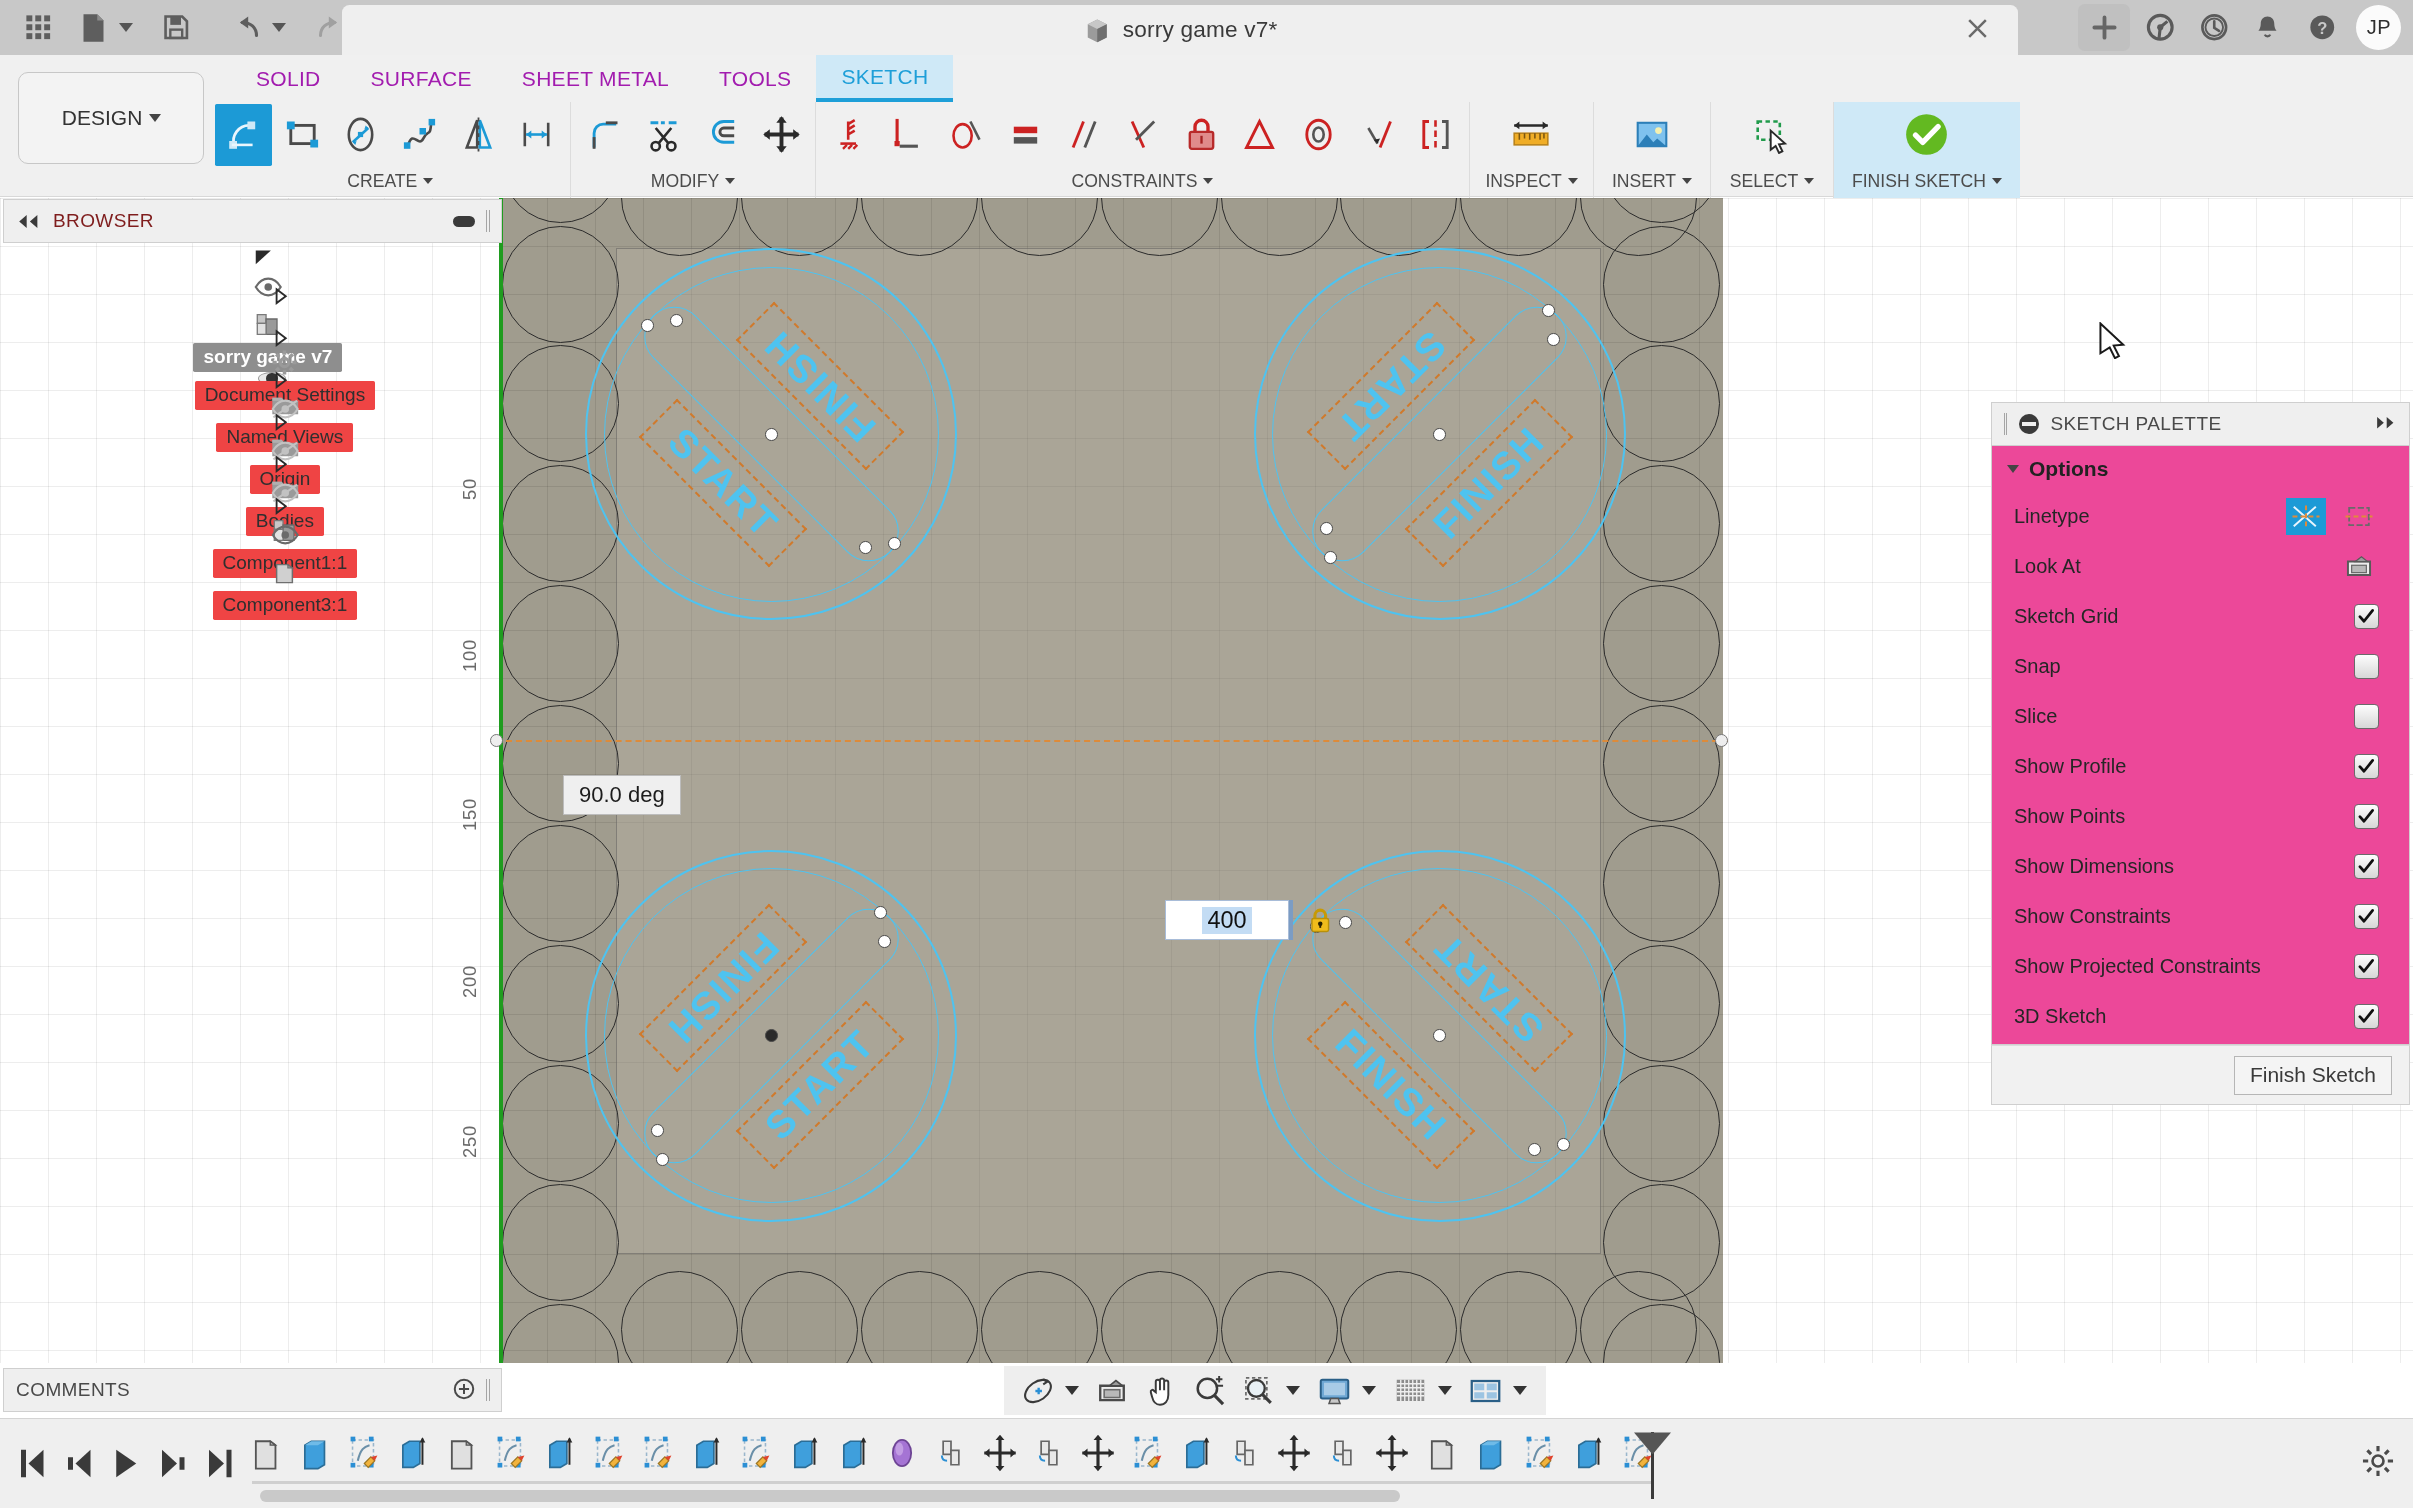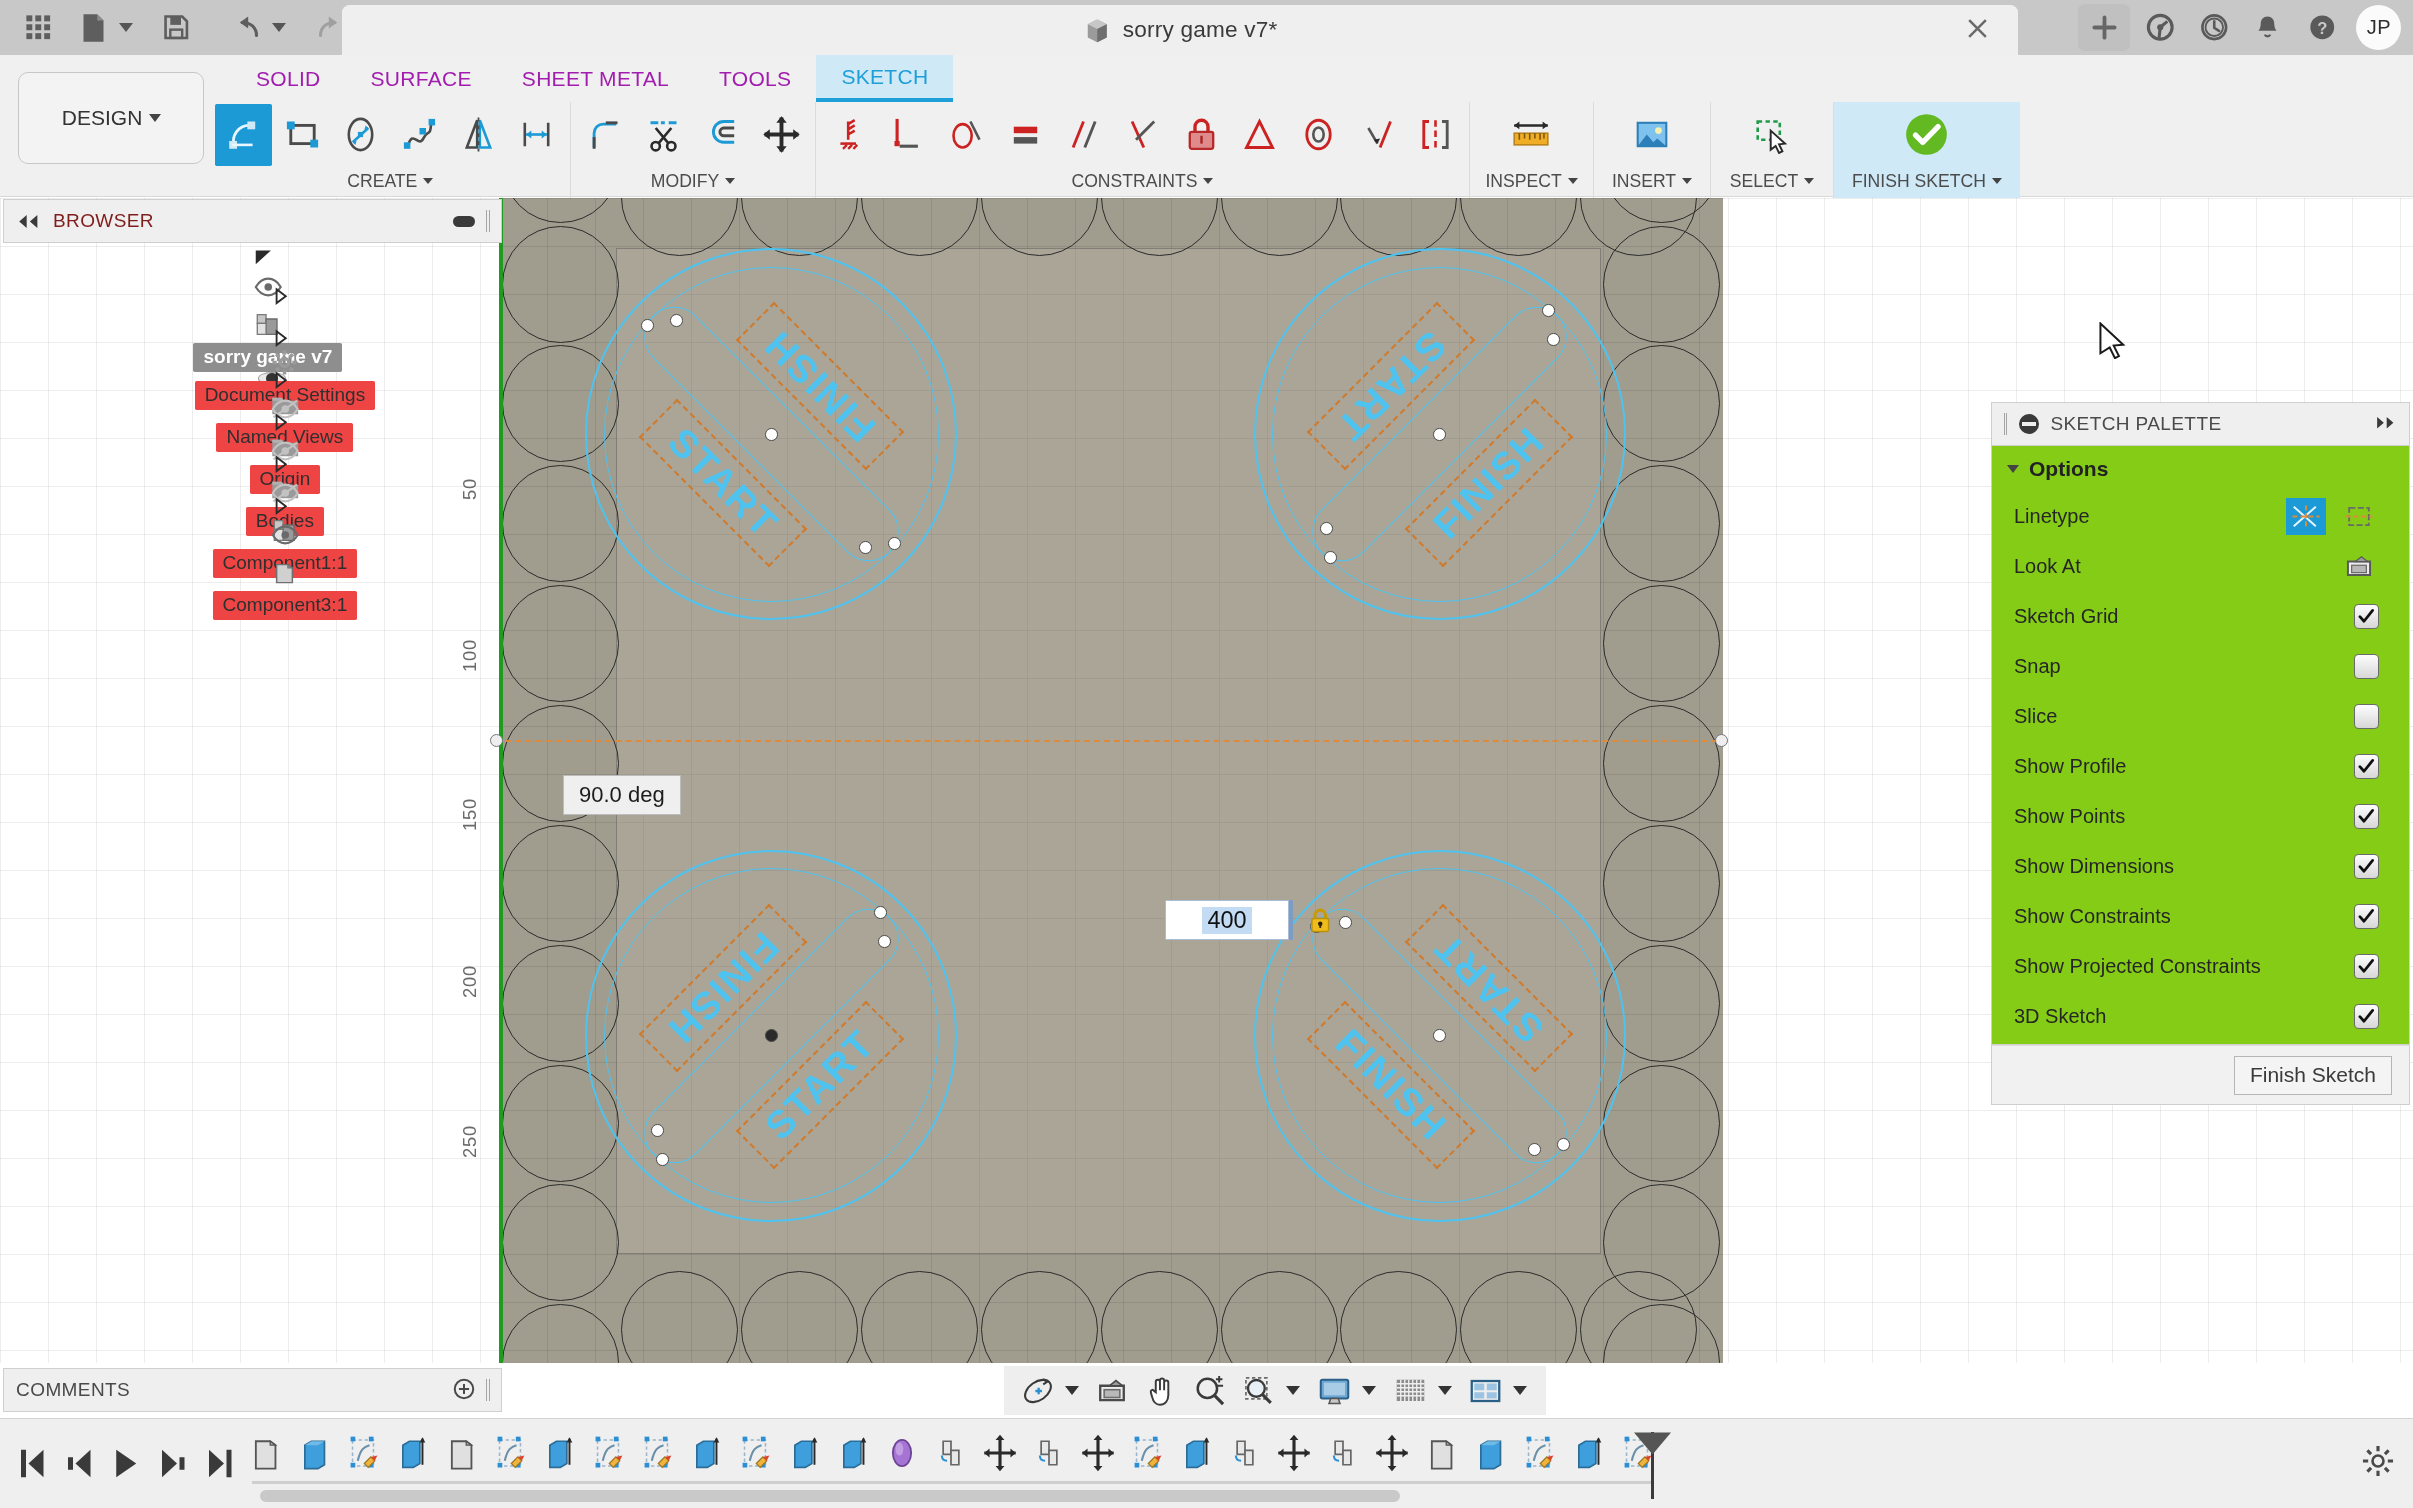--- a/index.html
+++ b/index.html
@@ -173,21 +173,21 @@
 
   .cursor-arrow { position: absolute; }
 
   
   .palette { position: absolute; left: 1991px; top: 402px; width: 419px; }
   .pal-hdr {
     height: 44px; background: #efefef; border: 0.8px solid #cfcfcf;
     display: flex; align-items: center; padding: 0 11.7px; gap: 11.7px;
   }
   .pal-hdr .ttl { font-size: 19px; color: #4a4a4a; letter-spacing: 0.4px; }
-  .pal-body { background: #84cc16; border: 0.8px solid #cfcfcf; border-top: none; padding: 0 0 3.4px 0; }
+  .pal-body { background: #ec4899; border: 0.8px solid #cfcfcf; border-top: none; padding: 0 0 3.4px 0; }
   .pal-section { height: 45px; display: flex; align-items: center; gap: 10px; padding-left: 15px; }
   .pal-section .lbl { font-size: 21px; color: #222; font-weight: bold; }
   .pal-row { height: 50px; display: flex; align-items: center; padding: 0 30px 0 22px; }
   .pal-row .lbl { font-size: 20px; color: #262626; }
   .pal-row .ctl { margin-left: auto; display: flex; align-items: center; gap: 13.4px; }
   .chk {
     width: 25px; height: 25px; border: 1.7px solid #6a6a6a; border-radius: 4.2px;
     background: linear-gradient(#fdfdfd, #d7d7d7); display: flex; align-items: center; justify-content: center; cursor: pointer;
   }
   .lt-btn { width: 40px; height: 37px; display: flex; align-items: center; justify-content: center; cursor: pointer; }

